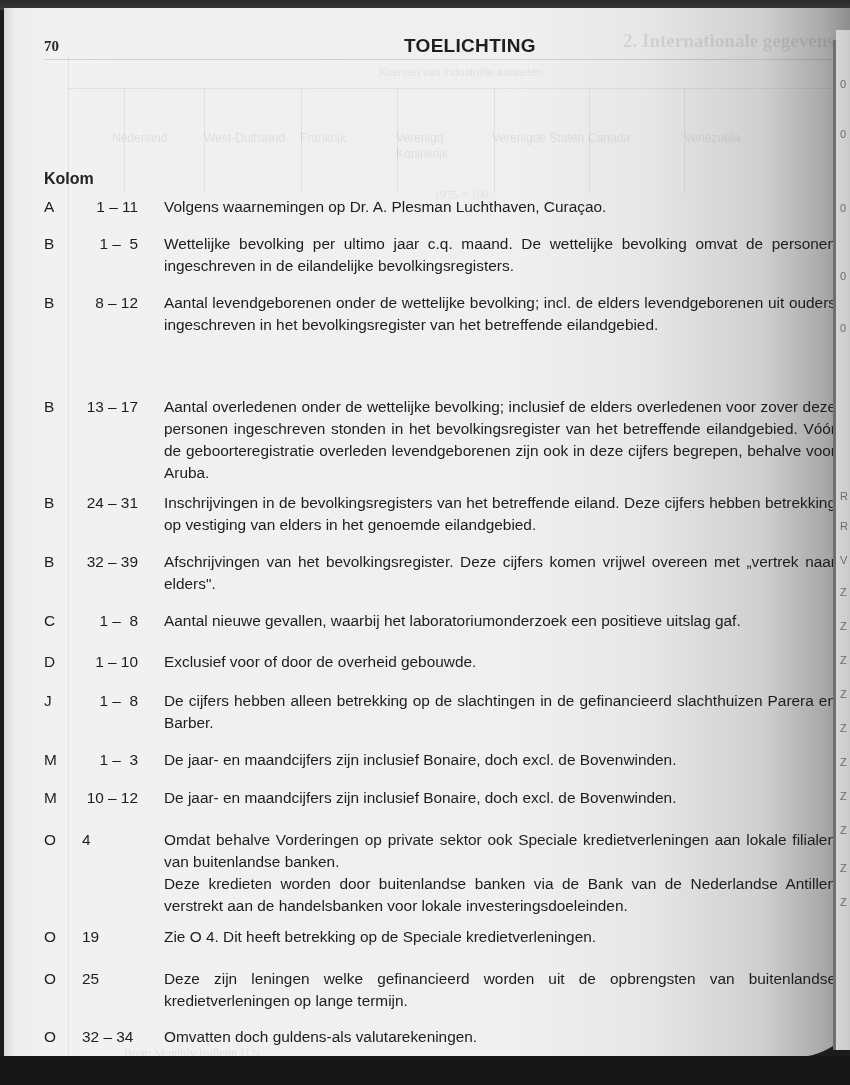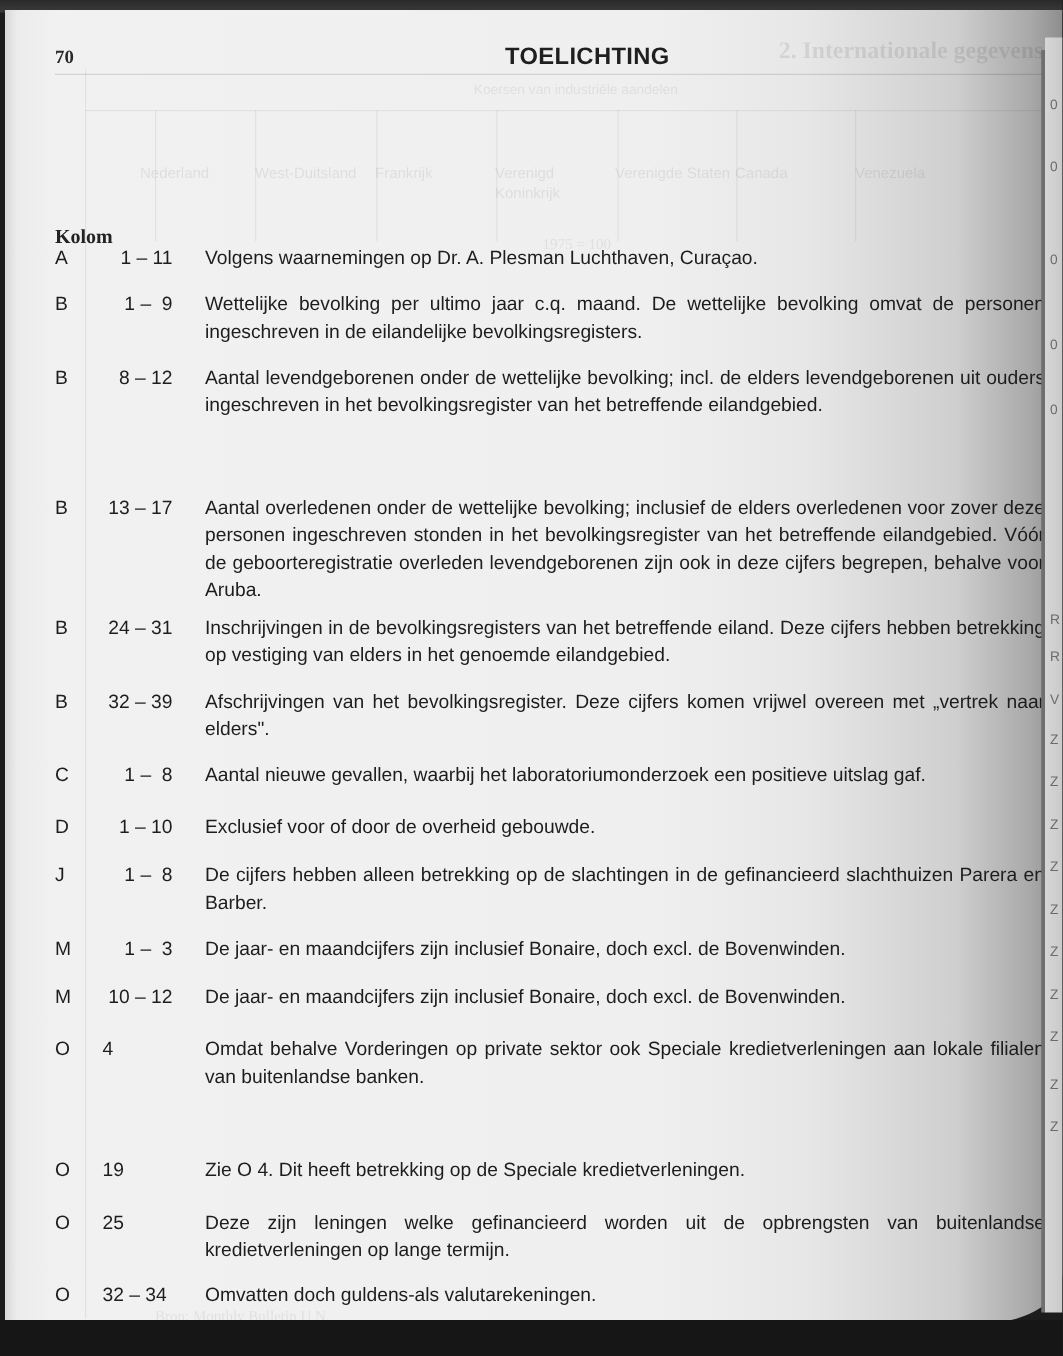--- a/index.html
+++ b/index.html
@@ -47,21 +47,21 @@
   }
   .page-title {
     position: absolute; left: 400px; top: 27px; font-size: 19px; font-weight: bold;
     letter-spacing: 0.3px; color: #1f1f1f;
   }
   .header-rule {
     position: absolute; left: 40px; top: 51px; width: 790px; height: 1px;
     background: rgba(0,0,0,0.12);
   }
   .kolom {
-    position: absolute; left: 40px; top: 173px; font-size: 16px; font-weight: bold; color: #222; font-family: Liberation Serif, serif;
+    position: absolute; left: 40px; top: 162px; font-size: 16px; font-weight: bold; color: #222;
   }
 
   .entry { position: absolute; left: 0; width: 850px; font-size: 15.4px; line-height: 22px; }
   .entry .letter { position: absolute; left: 40px; top: 0; }
   .entry .range { position: absolute; left: 78px; top: 0; width: 56px; text-align: right; white-space: pre; }
   .entry .range.left { text-align: left; left: 78px; }
   .entry .text { position: absolute; left: 160px; top: 0; width: 672px; text-align: justify; }
   .entry .text p { margin: 0; }
   .entry .text p + p.gap { margin-top: 8px; }
 </style>
@@ -102,21 +102,21 @@
   <div class="entry" style="top:188px;">
     <span class="letter">A</span>
     <span class="range">1 – 11</span>
     <div class="text">
         <p>Volgens waarnemingen op Dr. A. Plesman Luchthaven, Curaçao.</p>
       </div>
   </div>
 
   <div class="entry" style="top:225px;">
     <span class="letter">B</span>
-    <span class="range">1 –  9</span>
+    <span class="range">1 –  5</span>
     <div class="text">
         <p>Wettelijke bevolking per ultimo jaar c.q. maand. De wettelijke bevolking omvat de personen ingeschreven in de eilandelijke bevolkingsregisters.</p>
       </div>
   </div>
 
   <div class="entry" style="top:284px;">
     <span class="letter">B</span>
     <span class="range">8 – 12</span>
     <div class="text">
       <p>Aantal levendgeborenen onder de wettelijke bevolking; incl. de elders levendgeborenen uit ouders ingeschreven in het bevolkingsregister van het betreffende eilandgebied.</p>
@@ -185,20 +185,21 @@
     <div class="text">
         <p>De jaar- en maandcijfers zijn inclusief Bonaire, doch excl. de Bovenwinden.</p>
       </div>
   </div>
 
   <div class="entry" style="top:821px;">
     <span class="letter">O</span>
     <span class="range left">4</span>
     <div class="text">
       <p>Omdat behalve Vorderingen op private sektor ook Speciale kredietverleningen aan lokale filialen van buitenlandse banken.</p>
+      <p>Deze kredieten worden door buitenlandse banken via de Bank van de Nederlandse Antillen verstrekt aan de handelsbanken voor lokale investeringsdoeleinden.</p>
     </div>
   </div>
 
   <div class="entry" style="top:918px;">
     <span class="letter">O</span>
     <span class="range left">19</span>
     <div class="text">
         <p>Zie O 4. Dit heeft betrekking op de Speciale kredietverleningen.</p>
       </div>
   </div>

